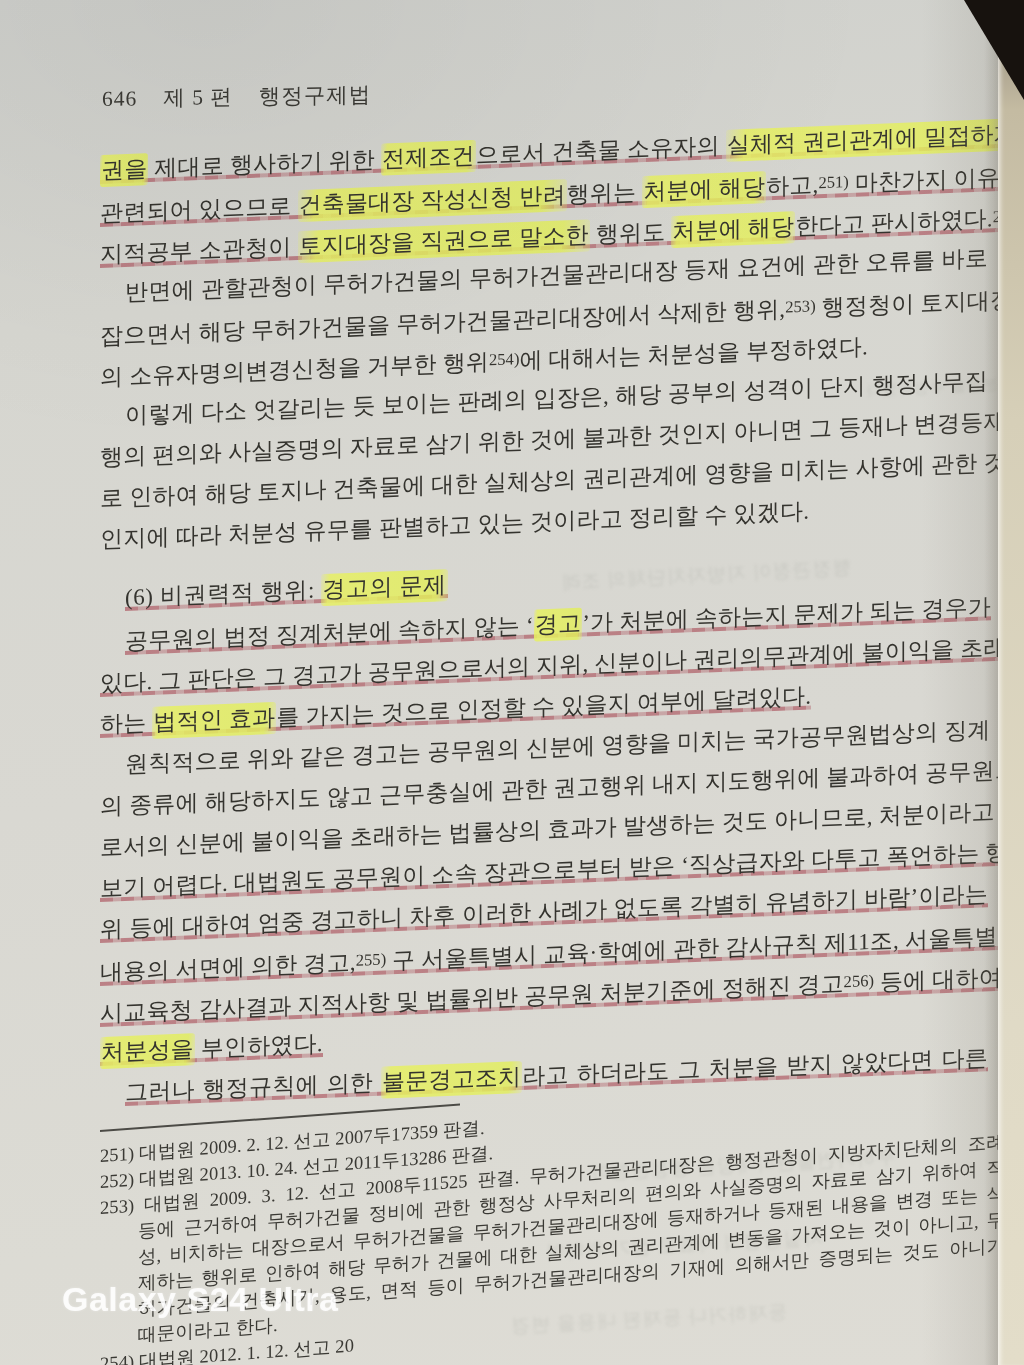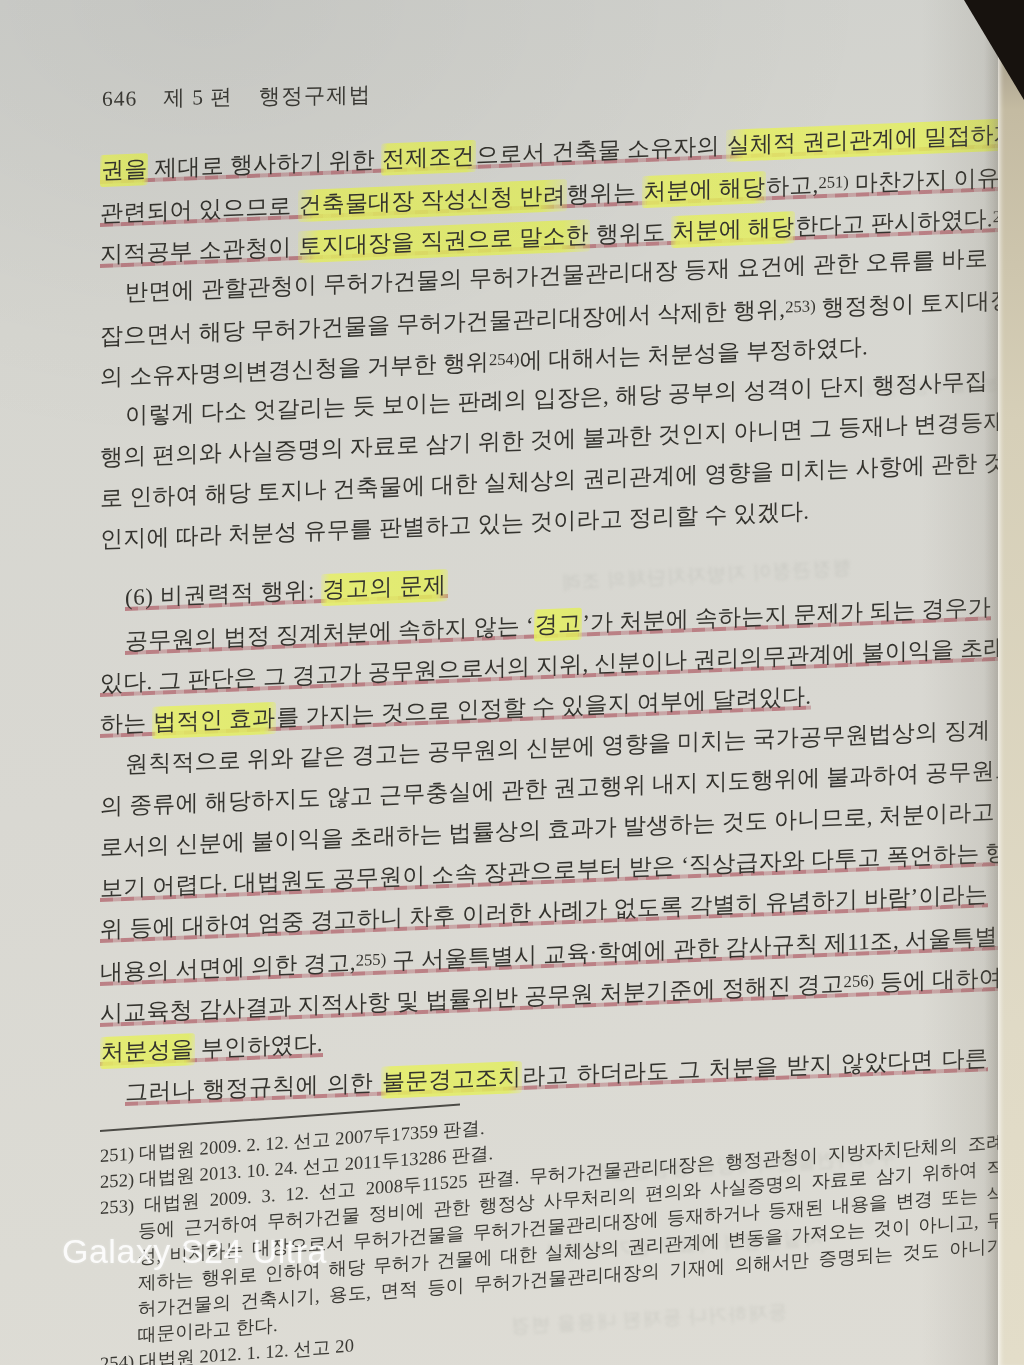--- a/index.html
+++ b/index.html
@@ -70,24 +70,25 @@
     color:#3a3934;
   }
   .fn-rule{width:360px;height:2px;background:#4c4b46;margin-bottom:11px;}
   .fline{
     width:905px;height:26px;line-height:26px;font-size:18.5px;
     text-align:justify;text-align-last:justify;white-space:nowrap;letter-spacing:0.1px;
   }
   .fline.end{text-align-last:left;}
   .fline.hang{width:867px;margin-left:38px;}
   .watermark{
-    position:absolute;left:62px;top:1232px;
+    position:absolute;left:62px;top:1280px;
     font-family:"Liberation Sans","DejaVu Sans",sans-serif;
     font-size:34px;color:rgba(255,255,255,0.86);letter-spacing:0.5px;
     text-shadow:0 0 3px rgba(255,255,255,0.35);
+    font-weight:bold;
   }
   .bleed{
     position:absolute;color:#90948c;opacity:0.20;filter:blur(1.6px);
     transform:scaleX(-1) rotate(3deg);white-space:nowrap;
     font-size:20px;letter-spacing:1px;
   }
 </style>
 </head>
 <body>
 

